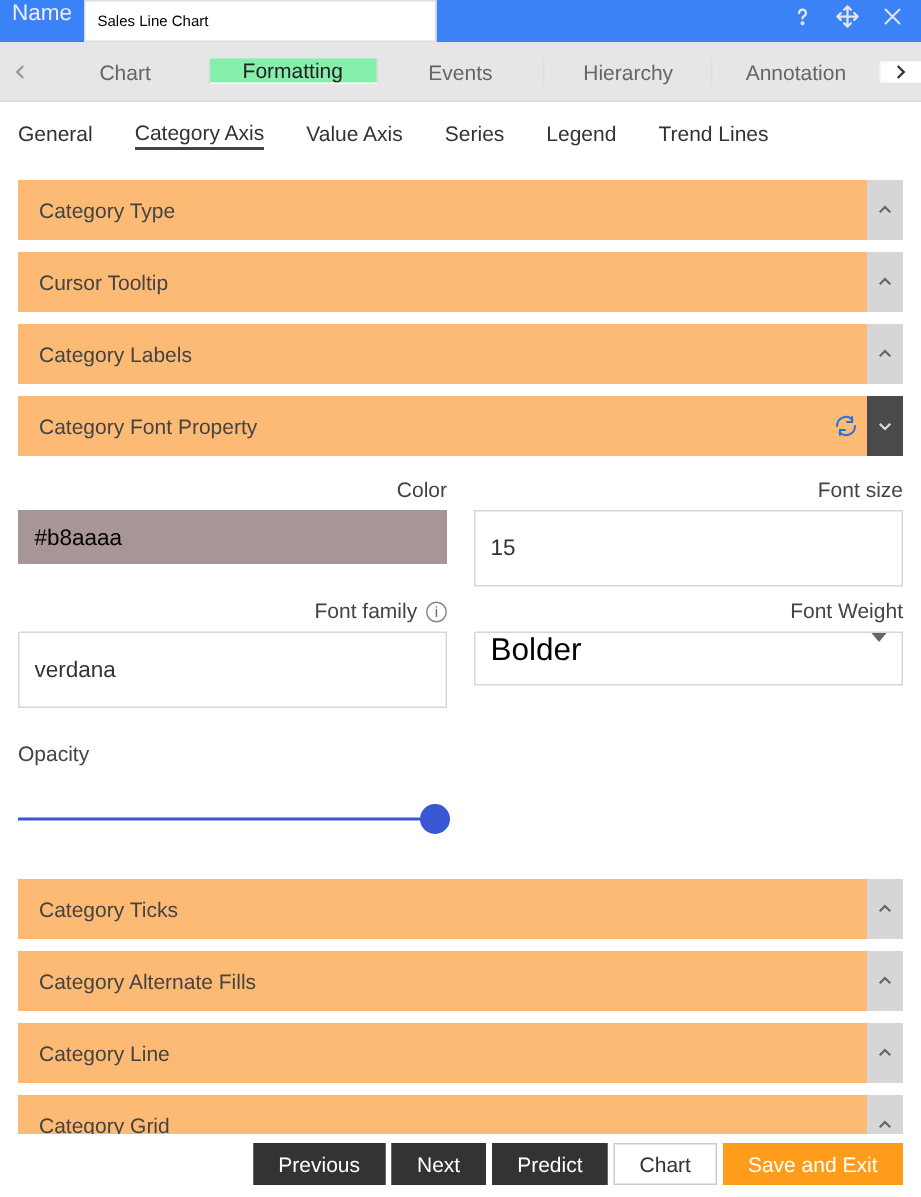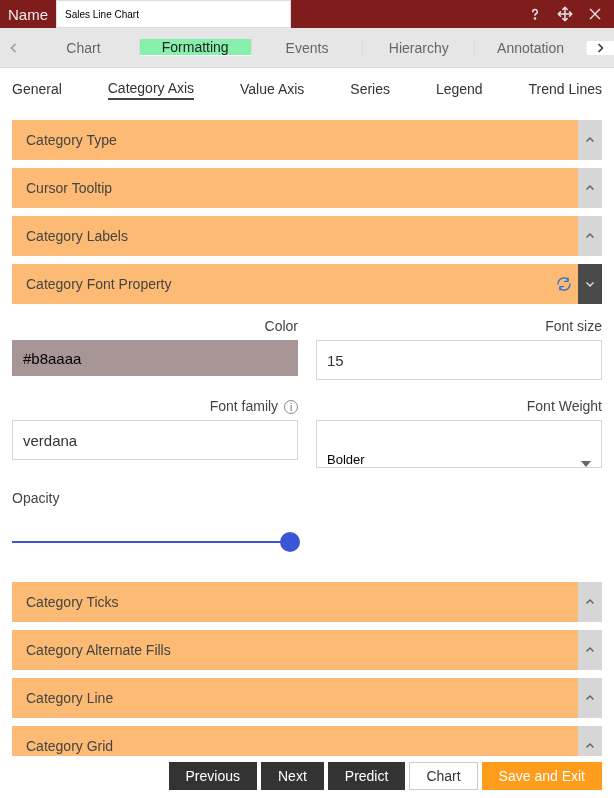--- a/index.html
+++ b/index.html
@@ -1,52 +1,52 @@
 <!DOCTYPE html>
 <html><head>
 <meta charset="utf-8">
 <style>
   * { box-sizing: border-box; margin: 0; padding: 0; }
   html, body { width: 614px; height: 798px; font-family: Arial, Helvetica, sans-serif; font-size: 14px; background: #ffffff; }
 
-  .topbar { height: 28px; background: #7f1d1d; display: flex; align-items: center; padding: 0 8px; gap: 8px; }
+  .topbar { height: 28px; background: #3b82f6; display: flex; padding: 0 8px; gap: 8px; }
   .topbar .label { color: #eee; font-size: 15px; }
   .topbar input { height: 28px; width: 235px; padding: 0 8px; border: 1px solid #ddd; background: #fff; font-size: 10px; }
   .topbar .spacer { flex: 1; }
   .topbar .icon-btn { width: 22px; height: 22px; color: #e5e5e5; display: flex; align-items: center; justify-content: center; cursor: pointer; }
   .topbar .icon-btn svg { stroke: #e5e5e5; }
 
   .tabs-primary { height: 40px; background: #e6e6e6; display: flex; align-items: center; border-bottom: 1px solid #ddd; }
   .tabs-primary .arrow { width: 28px; display: flex; align-items: center; justify-content: center; color: #888; cursor: pointer; }
   .tabs-primary .arrow.right { background: #fff; border-left:1px solid #eee;}
   .ptab { flex: 1; display: flex; align-items: center; justify-content: center; color: #666; cursor: pointer; border-right: 1px solid #ddd; }
   .ptab.active { background: #86efac; color: #222; border-bottom: 1px solid #fff; position: relative; }
 
-  .tabs-secondary { height: 44px; background: #fff; display: flex; align-items: center; gap: 28px; padding: 0 12px; justify-content: space-between; }
+  .tabs-secondary { height: 44px; background: #fff; display: flex; align-items: center; gap: 28px; padding: 0 12px; }
   .stab { color: #333; cursor: pointer; padding-bottom: 2px; }
   .stab.active { border-bottom: 2px solid #444; }
 
   .panel-area { background: #fff; padding: 0 12px 12px 12px; }
 
   .accordion { margin-top: 8px; }
   .acc-head { height: 40px; background: #fdba74; display: flex; align-items: center; padding: 0 14px; color: #444; position: relative; }
   .acc-head .chev { position: absolute; right: 0; top: 0; width: 24px; height: 40px; background: #d6d6d6; display: flex; align-items: center; justify-content: center; cursor:pointer; }
   .acc-head .chev.dark { background: #4a4a4a; }
   .acc-head .chev svg { display:block; }
   .acc-head .refresh { position:absolute; right: 30px; top: 0; height:40px; display:flex; align-items:center; cursor:pointer;}
   .acc-body { background: #fff; padding: 14px 0 22px 0; }
 
   .row2 { display: flex; gap: 18px; }
   .col { flex: 1; display: flex; flex-direction: column; gap: 4px; }
   .flabel { color: #444; font-size: 14px; margin-bottom: 2px; text-align: right; }
   .flabel .info { display:inline-flex; width:14px; height:14px; border:1px solid #888; border-radius:50%; font-size:10px; align-items:center; justify-content:center; color:#666; margin-left:2px; vertical-align:middle;}
 
-  .textin { height: 40px; border: 1px solid #d7d7d7; background: #fff; padding: 0 10px; font-size: 15px; color:#333; width: 100%; }
+  .textin { height: 51px; border: 1px solid #d7d7d7; background: #fff; padding: 0 10px; font-size: 15px; color:#333; width: 100%; }
   .swatch { height: 36px; background: #a89595; color: #000000; display: flex; align-items: center; padding: 12px 10px; font-size: 15px; width:100%; border:1px solid #a89595;}
-  .select { height: 48px; border: 1px solid #d7d7d7; background: #fff; padding: 0 10px; font-size: 13px; display: flex; align-items: flex-end; justify-content: space-between; cursor:pointer; }
+  .select { height: 36px; border: 1px solid #d7d7d7; background: #fff; padding: 0 10px; font-size: 21px; display: flex; align-items: flex-start; justify-content: space-between; cursor:pointer; }
   .select .tri { width:0;height:0;border-left:5px solid transparent;border-right:5px solid transparent;border-top:6px solid #666; }
 
   .opacity-row { margin-top: 22px; }
   .slider-wrap { position: relative; height: 20px; margin-top: 26px; width: 280px; }
   .track { position:absolute; top:9px; left:0; right:0; height:2px; background:#3956d4; }
   .thumb { position:absolute; top:0; width:20px; height:20px; border-radius:50%; background:#3956d4; cursor:pointer; }
 
   .footer { position: absolute; bottom: 0; left: 0; width: 614px; background: #fff; padding: 6px 12px 8px 12px; display:flex; justify-content:flex-end; gap:4px; }
   .btn { height: 28px; padding: 0 16px; font-size: 14px; border: 1px solid #333; background: #333; color: #fff; cursor: pointer; display:inline-flex; align-items:center; }
   .btn.light { background: #fff; color: #333; border:1px solid #ccc; }
@@ -160,21 +160,21 @@
         <div class="col">
           <span class="flabel">Color</span>
           <div class="swatch">#b8aaaa</div>
         </div>
         <div class="col">
           <span class="flabel">Font size</span>
           <input class="textin" value="15" style="">
         </div>
       </div>
 
-      <div class="row2" style="margin-top:18px">
+      <div class="row2" style="margin-top:8px">
         <div class="col">
           <span class="flabel">
             <span>Font family</span>
             <span class="info">i</span>
           </span>
           <input class="textin" value="verdana" style="">
         </div>
         <div class="col">
           <span class="flabel">Font Weight</span>
           <div class="select">

